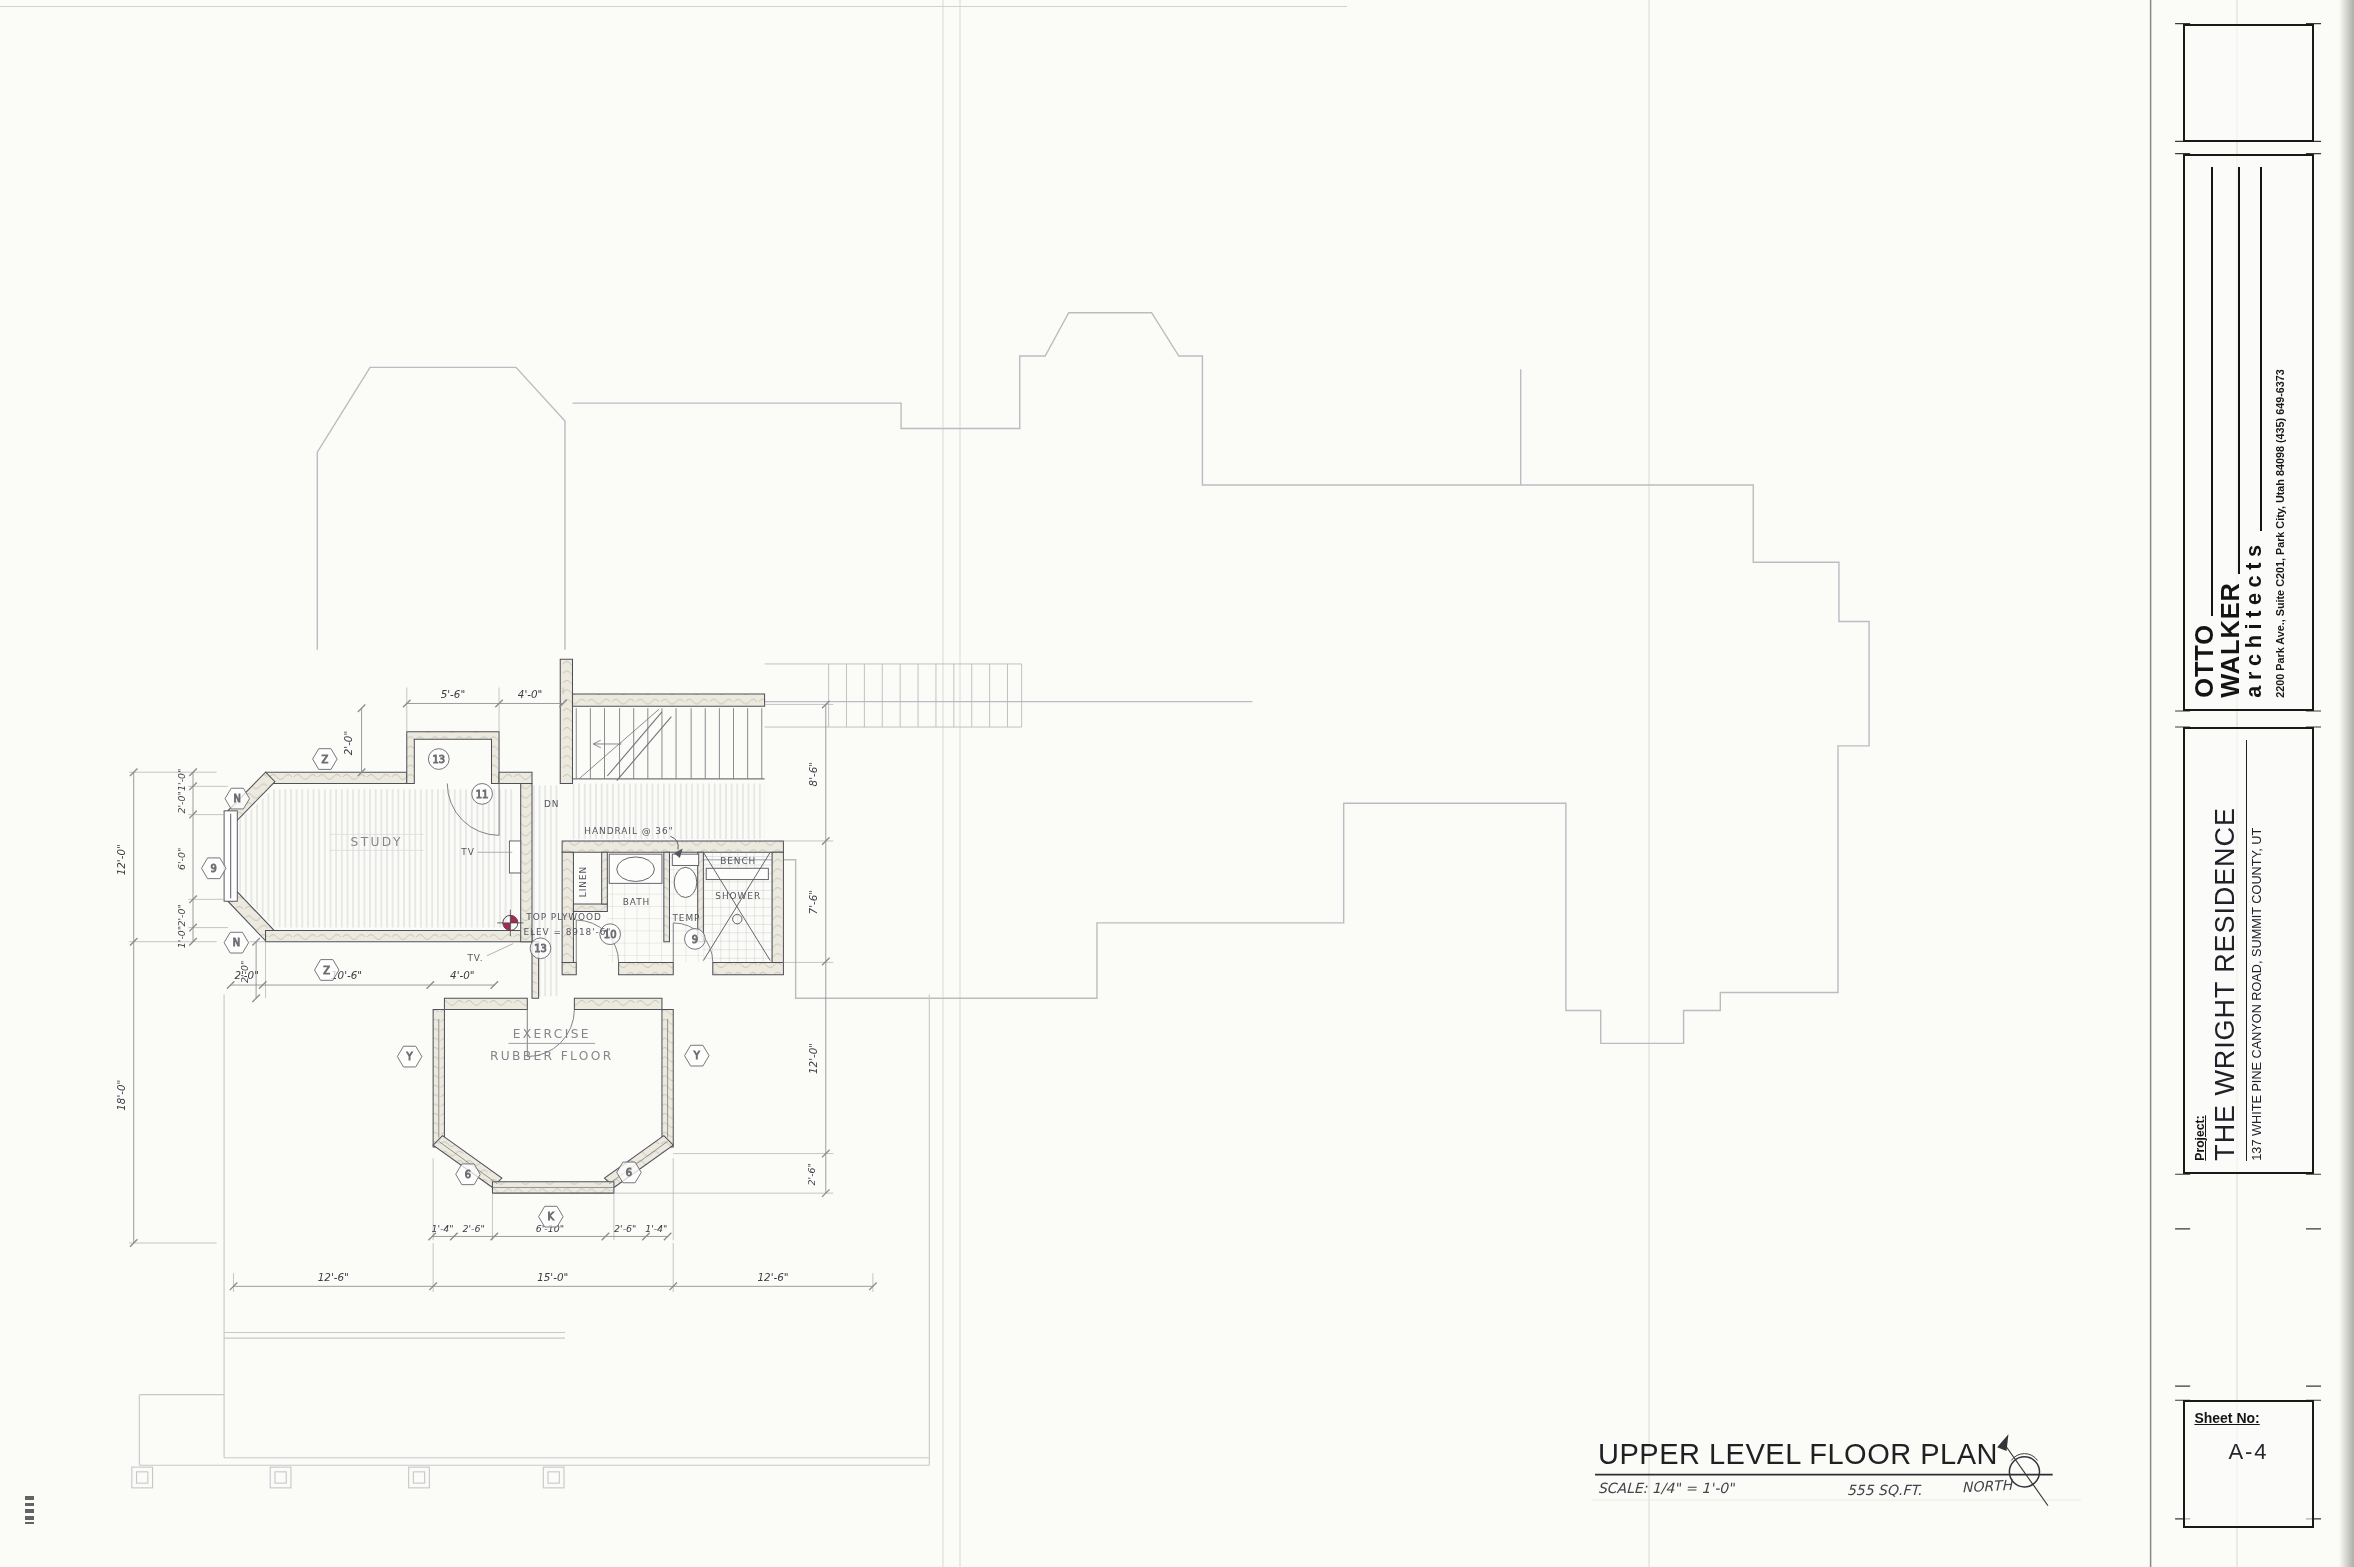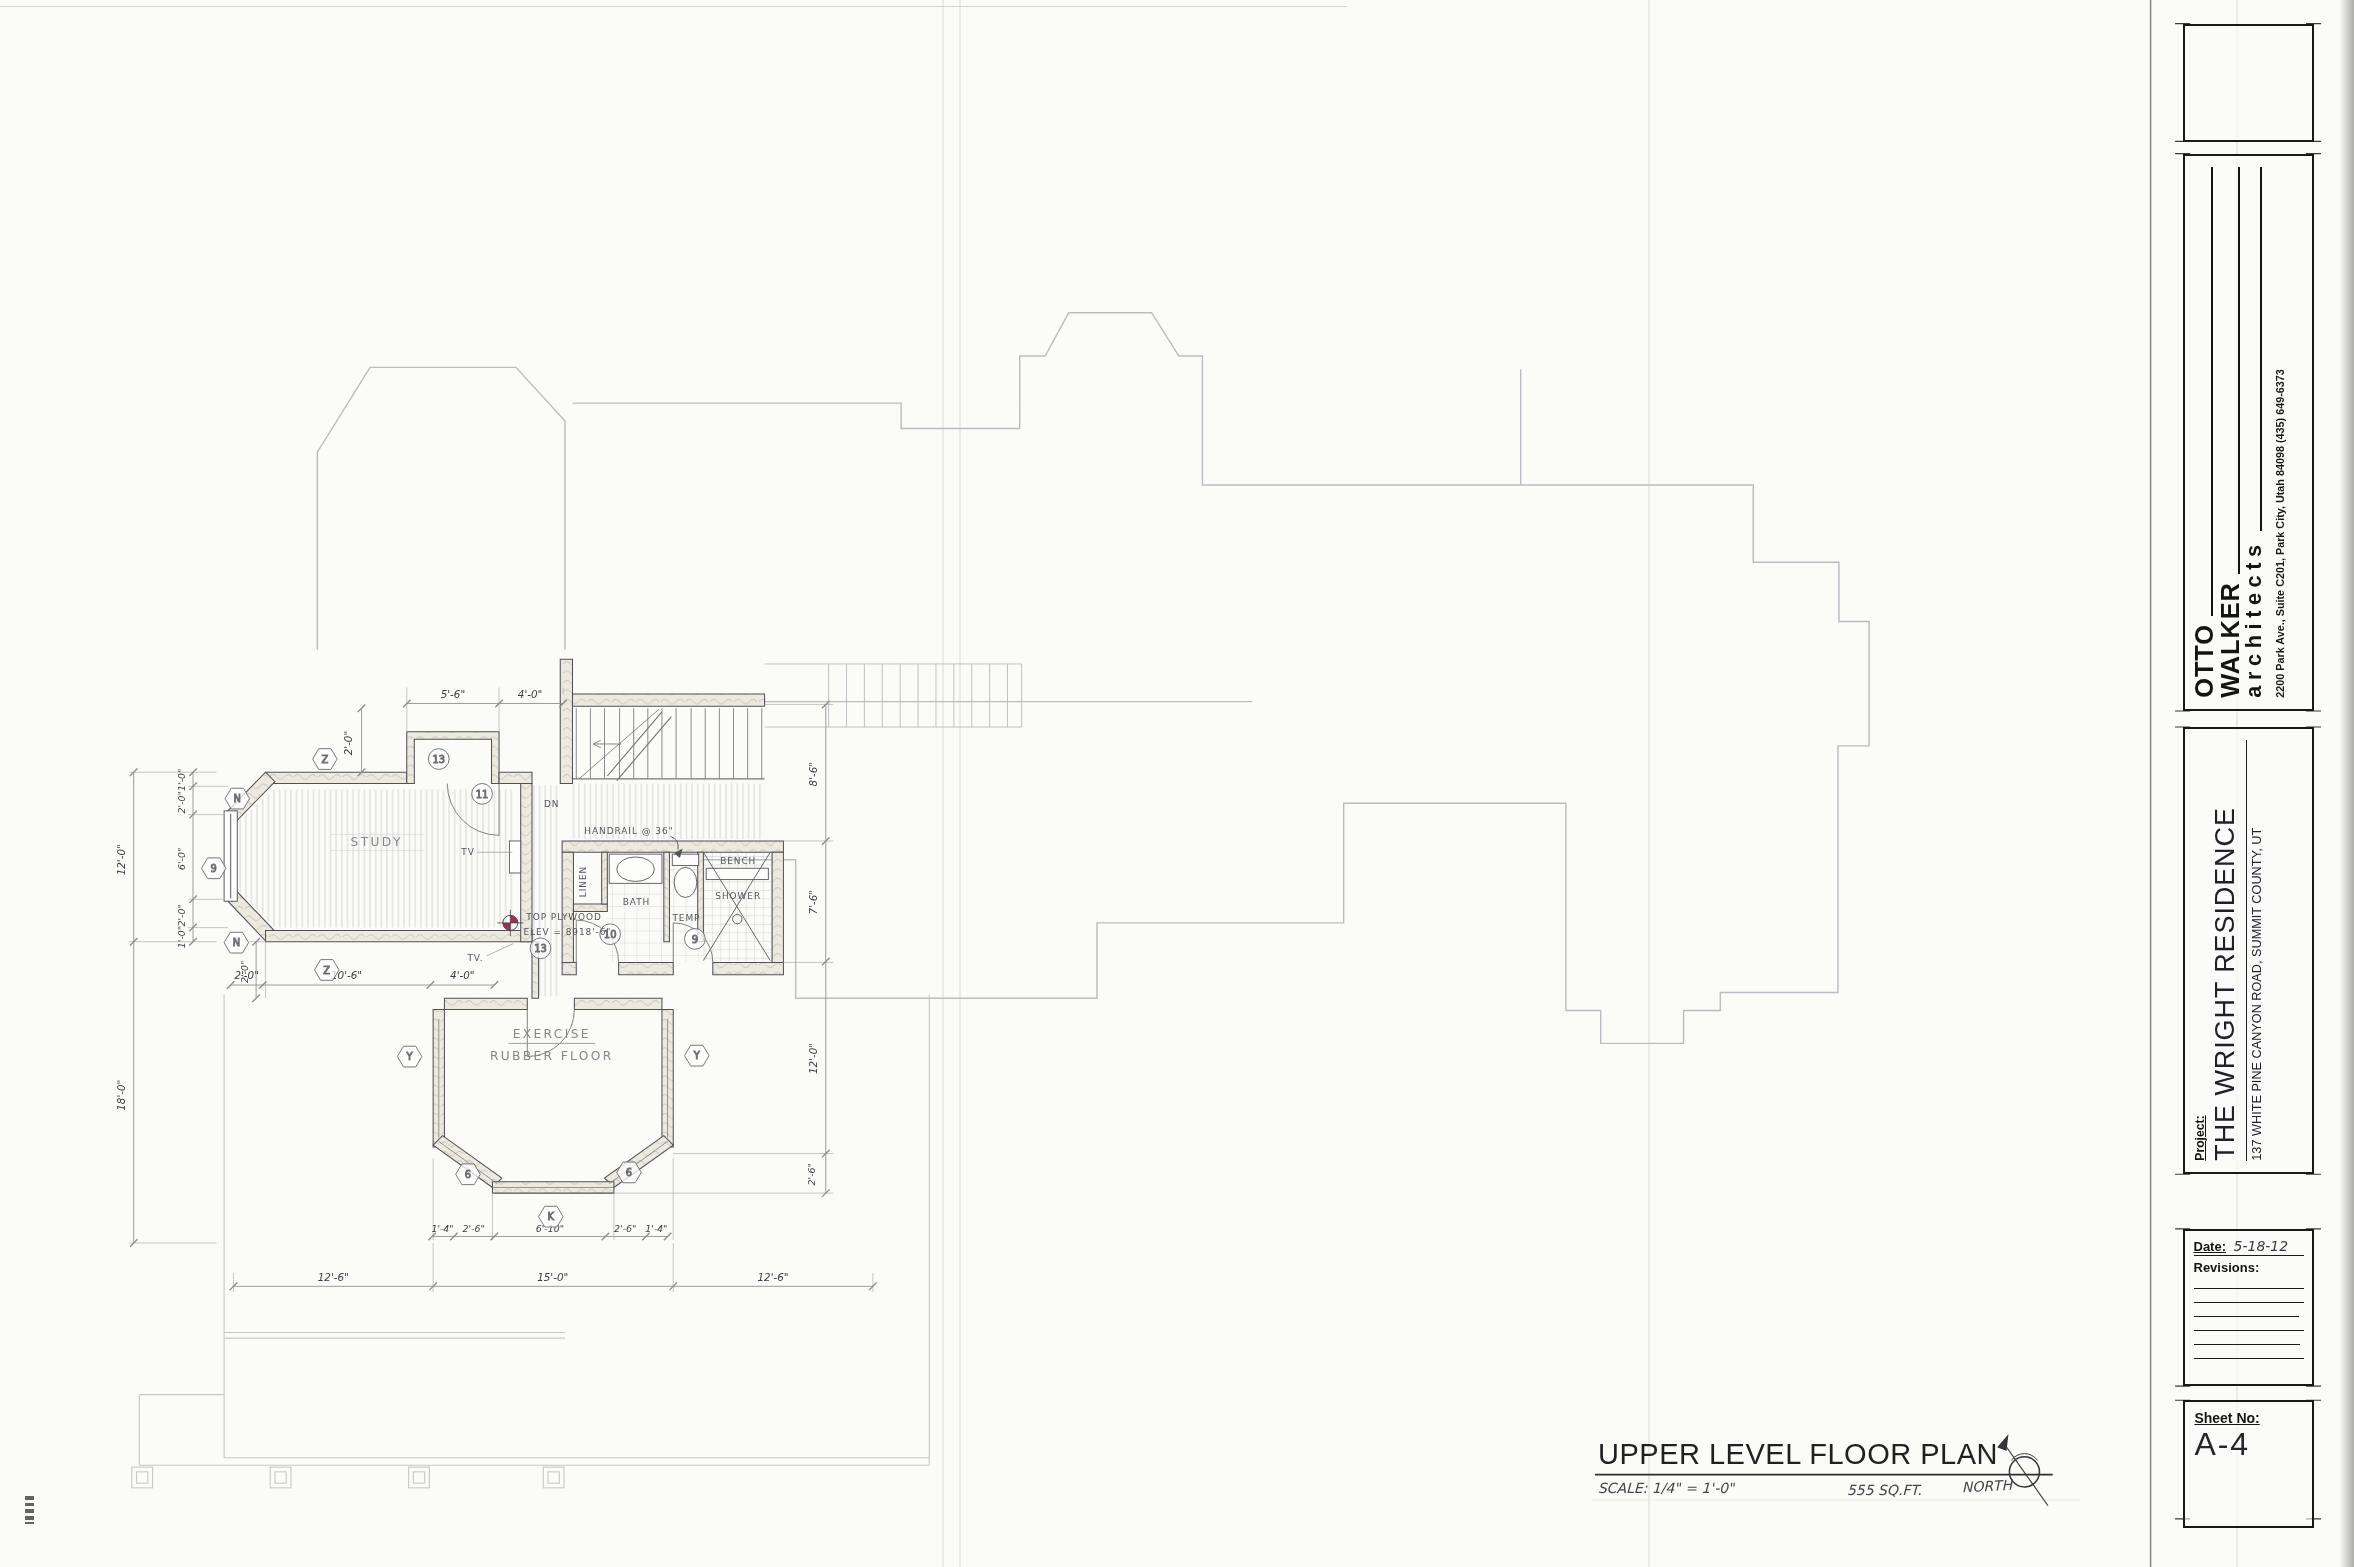--- a/index.html
+++ b/index.html
@@ -23,21 +23,21 @@
   .brand{font-weight:bold;font-size:25.4px;line-height:1.04;letter-spacing:0.9px;color:#141414;white-space:nowrap;}
   .brand.small{font-size:21.7px;letter-spacing:5.6px;}
   .rule{flex:1;border-bottom:2.4px solid #141414;margin-bottom:3.8px;}
   .firm-addr{font-size:10.8px;font-weight:bold;margin-top:7.5px;white-space:nowrap;color:#181818;}
   .lbl{font-weight:bold;font-size:12.2px;text-decoration:underline;color:#141414;}
   .proj-name{font-size:27px;letter-spacing:0.9px;margin-top:3.8px;white-space:nowrap;color:#20202a;}
   .proj-addr{font-size:12.7px;border-top:1.9px solid #202020;margin-top:4.7px;padding-top:2.8px;white-space:nowrap;color:#20202a;}
   .date-row{display:flex;gap:7.5px;align-items:baseline;border-bottom:1.9px solid #1b1b1b;padding-bottom:1.9px;}
   .hand{font-family:"DejaVu Sans",sans-serif;font-style:italic;color:#3a3a42;}
   .rev-line{height:13px;border-bottom:1.9px solid #1b1b1b;}
-  .sheet-no{font-size:32px;letter-spacing:1.9px;text-align:left;color:#26262c;}
+  .sheet-no{font-size:22px;letter-spacing:1.9px;text-align:center;margin-top:13px;color:#26262c;}
   
   .plan-title{font-size:29px;letter-spacing:0.5px;color:#1f1f24;white-space:nowrap;}
   .note{font-family:"DejaVu Sans",sans-serif;font-style:italic;font-size:14px;color:#44444c;white-space:nowrap;}
   svg text{font-family:"DejaVu Sans",sans-serif;}
   .dim{font-style:italic;font-size:11px;fill:#3c3c46;}
   .dim10{font-style:italic;font-size:10px;fill:#3c3c46;}
   .room{font-size:13px;letter-spacing:2.5px;fill:#86868e;}
   .fix{font-size:9.5px;letter-spacing:1px;fill:#55555e;}
   .key{font-size:10.5px;fill:#4a4a52;}
 </style>
@@ -349,33 +349,20 @@
     </div>
     <div class="firm-addr">2200 Park Ave., Suite C201, Park City, Utah 84098    (435) 649-6373</div>
   </div>
 
   <div class="tb tb-rot" style="left:2183px;top:1174px;width:447px;height:131px;padding:7.5px 11.3px;box-sizing:border-box">
     <div class="lbl">Project:</div>
     <div class="proj-name">THE WRIGHT RESIDENCE</div>
     <div class="proj-addr">137 WHITE PINE CANYON ROAD, SUMMIT COUNTY, UT</div>
   </div>
 
-  <div class="tb" style="left:2183px;top:1229px;width:131px;height:157px;padding:6.6px 8.5px;box-sizing:border-box">
-    <div class="date-row">
-      <span class="lbl" style="font-size:13px">Date:</span>
-      <span class="hand" style="font-size:14px">5-18-12</span>
-    </div>
-    <div class="lbl" style="font-size:13px;margin-top:3.8px;text-decoration:none">Revisions:</div>
-    <div class="rev-line" style="width:100%"></div>
-    <div class="rev-line" style="width:100%"></div>
-    <div class="rev-line" style="width:96%"></div>
-    <div class="rev-line" style="width:100%"></div>
-    <div class="rev-line" style="width:97%"></div>
-    <div class="rev-line" style="width:100%"></div>
-  </div>
 
   <div class="tb" style="left:2183px;top:1400px;width:131px;height:128px;padding:7.5px 9.4px;box-sizing:border-box">
     <div class="lbl" style="font-size:14px">Sheet No:</div>
     <div class="sheet-no">A-4</div>
   </div>
 
 </div>
 
 
 </body></html>

